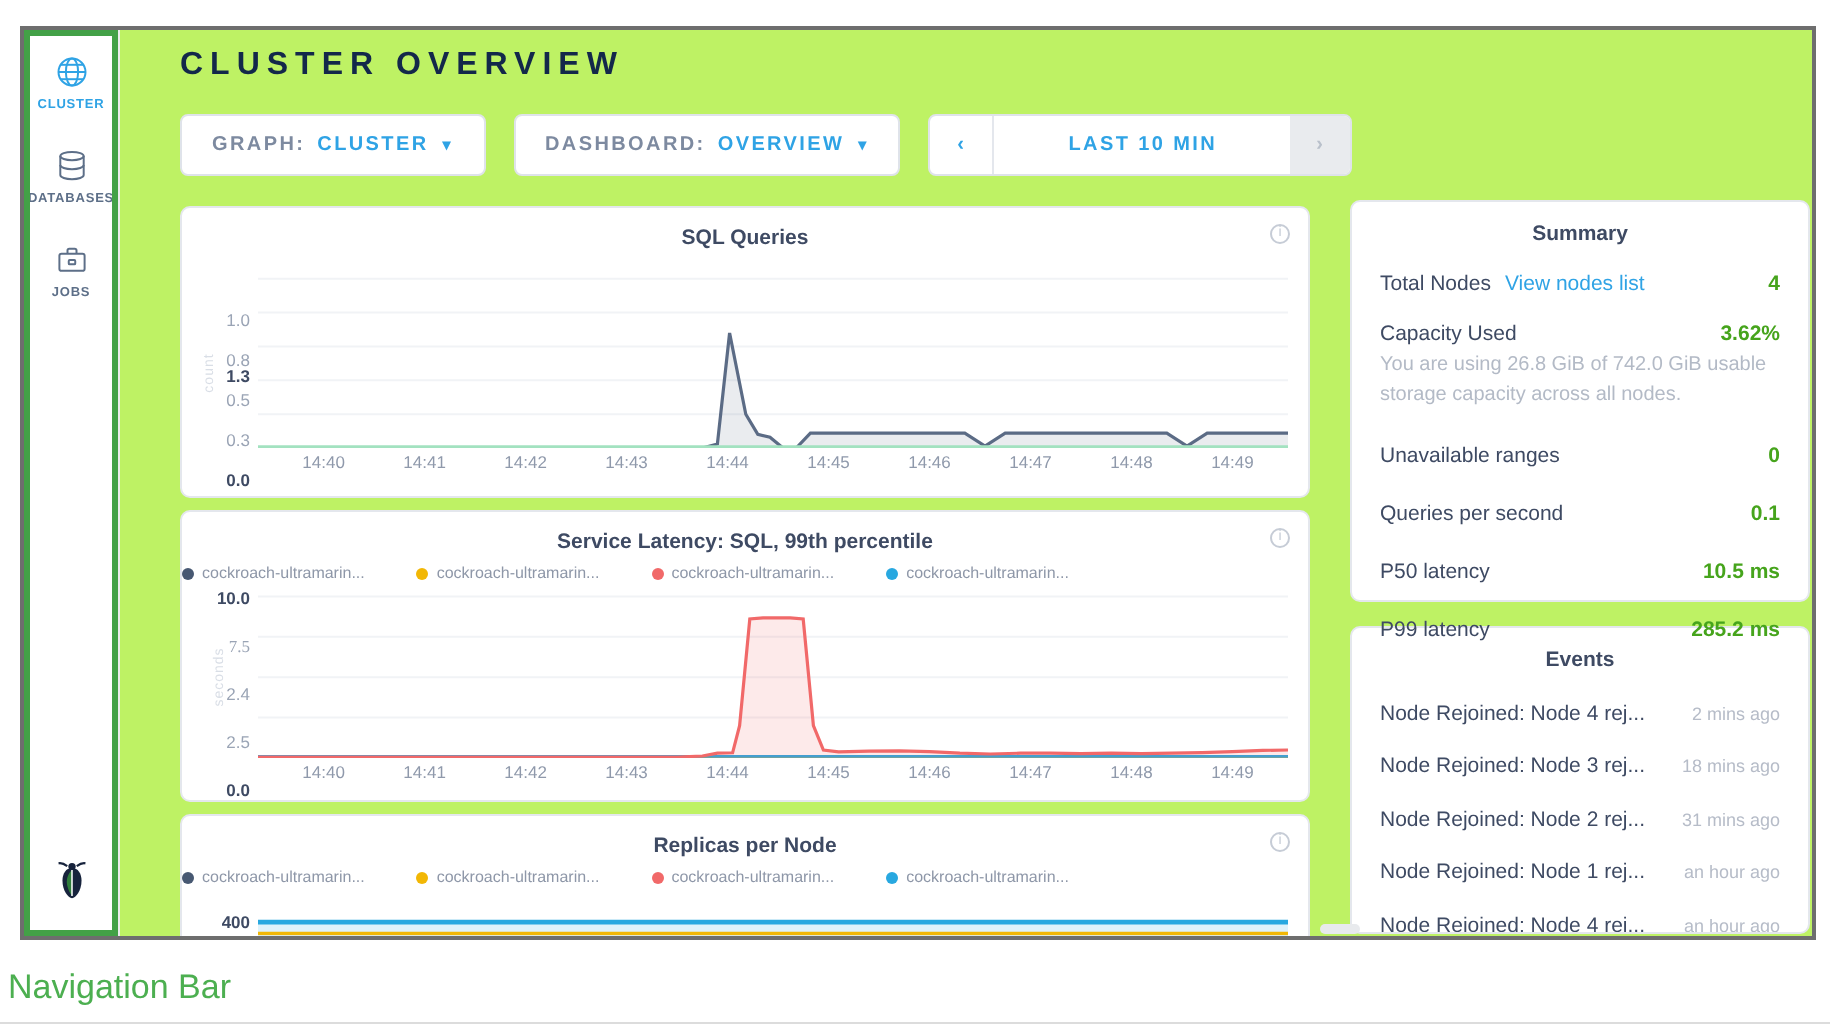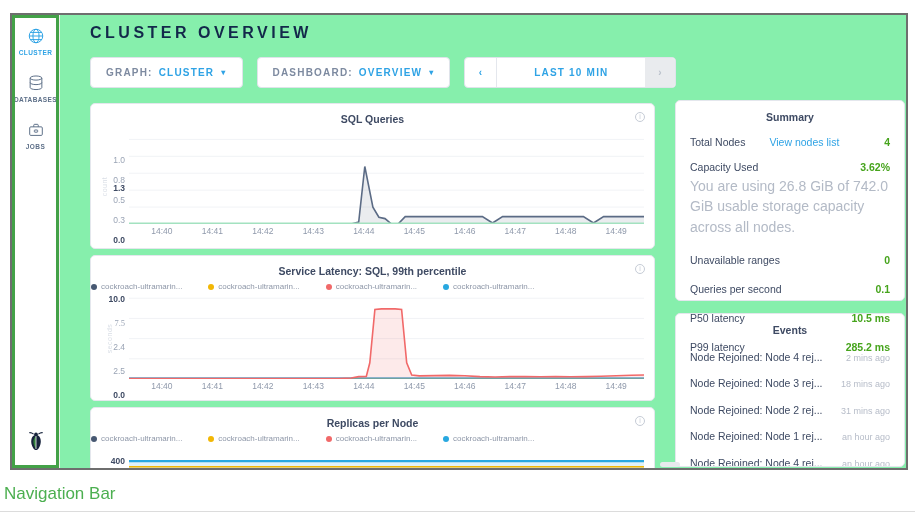--- a/index.html
+++ b/index.html
@@ -14,21 +14,21 @@
            display:flex;flex-direction:column;align-items:center;padding-top:12px;}
   .green-frame{position:absolute;inset:0;border:3px solid #43a147;pointer-events:none;z-index:6;}
   .side-item{display:flex;flex-direction:column;align-items:center;gap:4px;margin-bottom:18px;cursor:pointer;}
   .side-item .lbl{font-size:6.5px;font-weight:bold;letter-spacing:.4px;}
   .side-item.inactive{color:#5d6f88;}
   .side-item.active{color:#2fa3e5;}
   .side-item svg{display:block;}
   .logo{margin-top:auto;margin-bottom:10px;}
 
   
-  .main{position:relative;flex:1;background:#86efac;}
+  .main{position:relative;flex:1;background:#bef264;}
   .page-title{position:absolute;left:30px;top:9px;font-size:16px;font-weight:bold;
               letter-spacing:3.5px;color:#13284a;}
   .controls{position:absolute;left:30px;top:42px;display:flex;gap:14px;align-items:center;}
   .ctrl-box{height:31px;border:1px solid #dfe3ea;border-radius:4px;background:#fff;display:flex;
             align-items:center;padding:0 15px;font-size:10px;font-weight:bold;letter-spacing:1.2px;cursor:pointer;}
   .ctrl-label{color:#7d8aa0;margin-right:6px;}
   .ctrl-value{color:#2fa3e5;}
   .caret{color:#2fa3e5;font-size:8px;margin-left:7px;}
   .timesel{height:31px;border:1px solid #dfe3ea;border-radius:4px;background:#fff;display:flex;
            align-items:stretch;overflow:hidden;}
@@ -66,25 +66,25 @@
 
   
   .right-col{position:absolute;left:615px;top:85px;width:230px;}
   .panel{border:1px solid #e4e7ed;border-radius:5px;background:#fff;}
   .panel.summary{height:201px;}
   .panel.events{height:154px;margin-top:12px;overflow:hidden;}
   .panel-title{text-align:center;font-size:10.5px;font-weight:bold;color:#3e4a63;padding-top:10px;}
   .sum-rows{padding:0 14px;}
   .sum-row{margin-top:13px;}
   .sum-row.gap-lg{margin-top:17px;}
-  .sum-top{display:flex;align-items:baseline;gap:17px;}
+  .sum-top{display:flex;align-items:baseline;}
   .sum-label{font-size:10.5px;color:#3e4a63;flex:none;}
   .sum-link{font-size:10.5px;color:#2fa3e5;margin-left:7px;cursor:pointer;}
   .sum-value{font-size:10.5px;font-weight:bold;color:#46a41c;margin-left:auto;}
-  .sum-sub{font-size:14px;color:#b3bac6;line-height:1.45;margin-top:3px;}
+  .sum-sub{font-size:10px;color:#b3bac6;line-height:1.45;margin-top:3px;}
   .evt-rows{padding:0 14px;}
   .evt-row{display:flex;align-items:baseline;margin-top:14.5px;cursor:pointer;}
   .evt-text{font-size:10.5px;color:#3e4a63;white-space:nowrap;overflow:hidden;text-overflow:ellipsis;
             max-width:150px;}
   .evt-time{font-size:9px;color:#b6bcc8;margin-left:auto;padding-left:8px;white-space:nowrap;}
 
   
   .caption{position:absolute;left:4px;top:484px;font-size:17px;color:#4caf50;}
   .bottom-line{position:absolute;left:0;right:0;top:511px;border-top:1px solid #dcdcdc;}
 </style>

